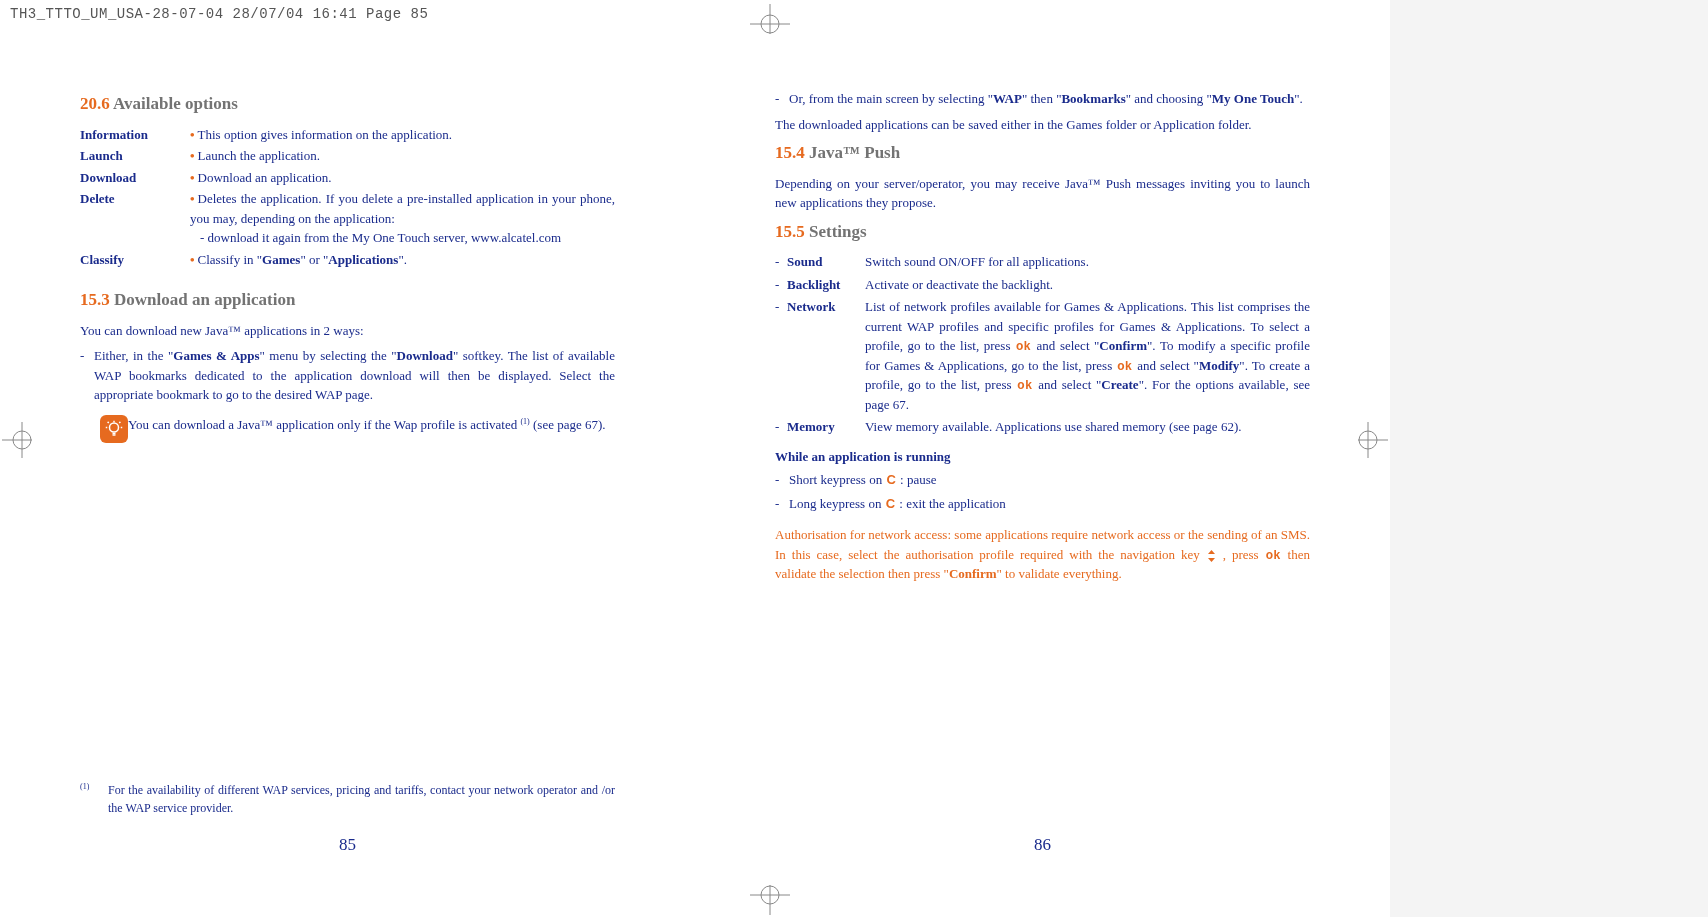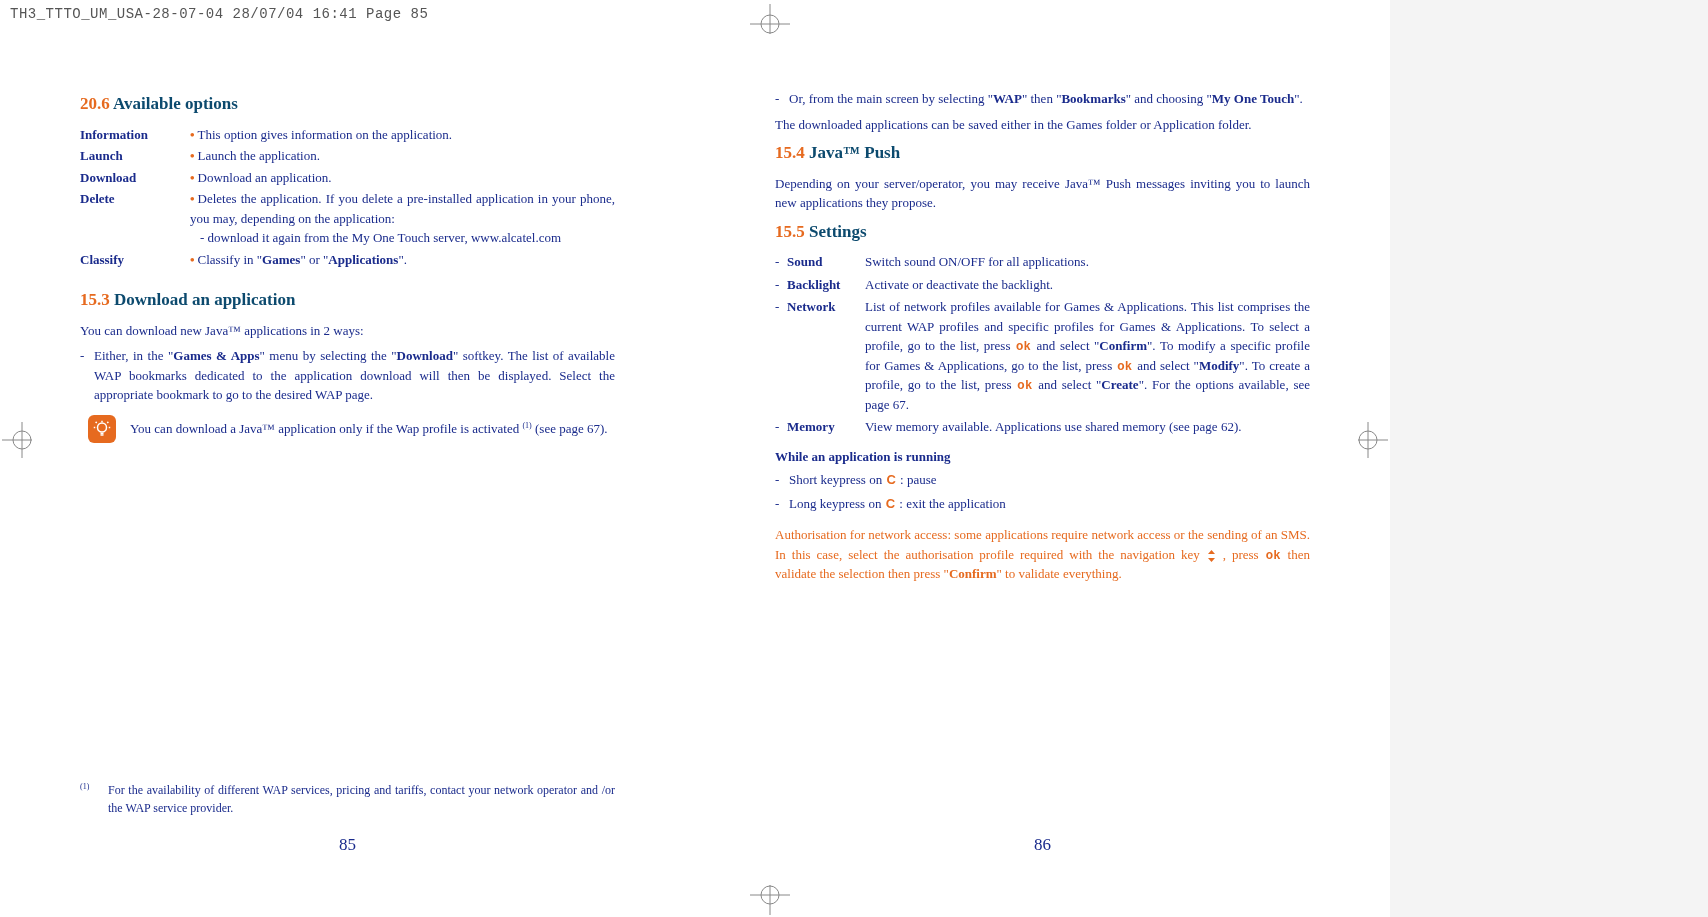--- a/index.html
+++ b/index.html
@@ -48,36 +48,35 @@
     text-align: justify;
     position: relative;
   }
   .page.right { padding-left: 80px; padding-right: 80px; }
   h2 {
     font-size: 17px;
     font-weight: bold;
     margin: 6px 0 8px 0;
     color: #e66a1f;
   }
-  h2 span { color: #0c4a6e; }
+  h2 span { color: #737373; }
   .opt-row { display:flex; margin: 2px 0; }
   .opt-label { width: 110px; flex: none; font-weight: bold; color:#1a2b8c; text-align:left; }
   .opt-body { flex: 1; text-align: justify; }
   .bullet { color:#e66a1f; font-weight:bold; margin-right:3px; }
   .indent-sub { margin-left: 10px; display:block; text-align:justify;}
   p.body { margin: 6px 0; }
   .dash-item { display:flex; margin: 4px 0; }
   .dash-item .dash { width: 14px; flex:none; }
   .dash-item .txt { flex:1; text-align: justify; }
   .callout {
     display:flex;
-    align-items:center;
-    gap:14px;
+    align-items:flex-start;
     margin-top:10px;
-    margin-left:8px;
+    margin-left:20px;
   }
   .callout .icon {
     width:28px; height:28px; border-radius:6px;
     background:#e66a1f;
     flex:none;
     display:flex; align-items:center; justify-content:center;
   }
   .callout .icon svg { width:18px; height:18px; stroke:#fff; fill:none; stroke-width:2; }
   .callout .ctext { flex:1; text-align:justify; }
   .footnote {

